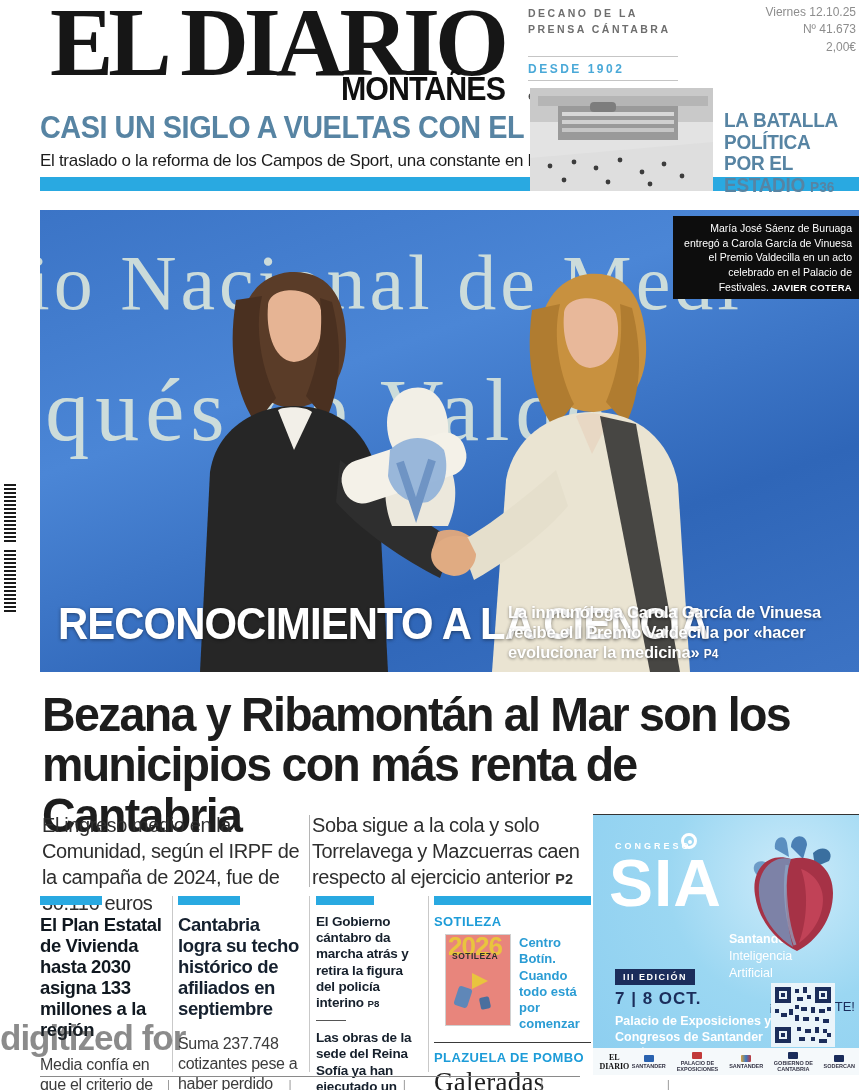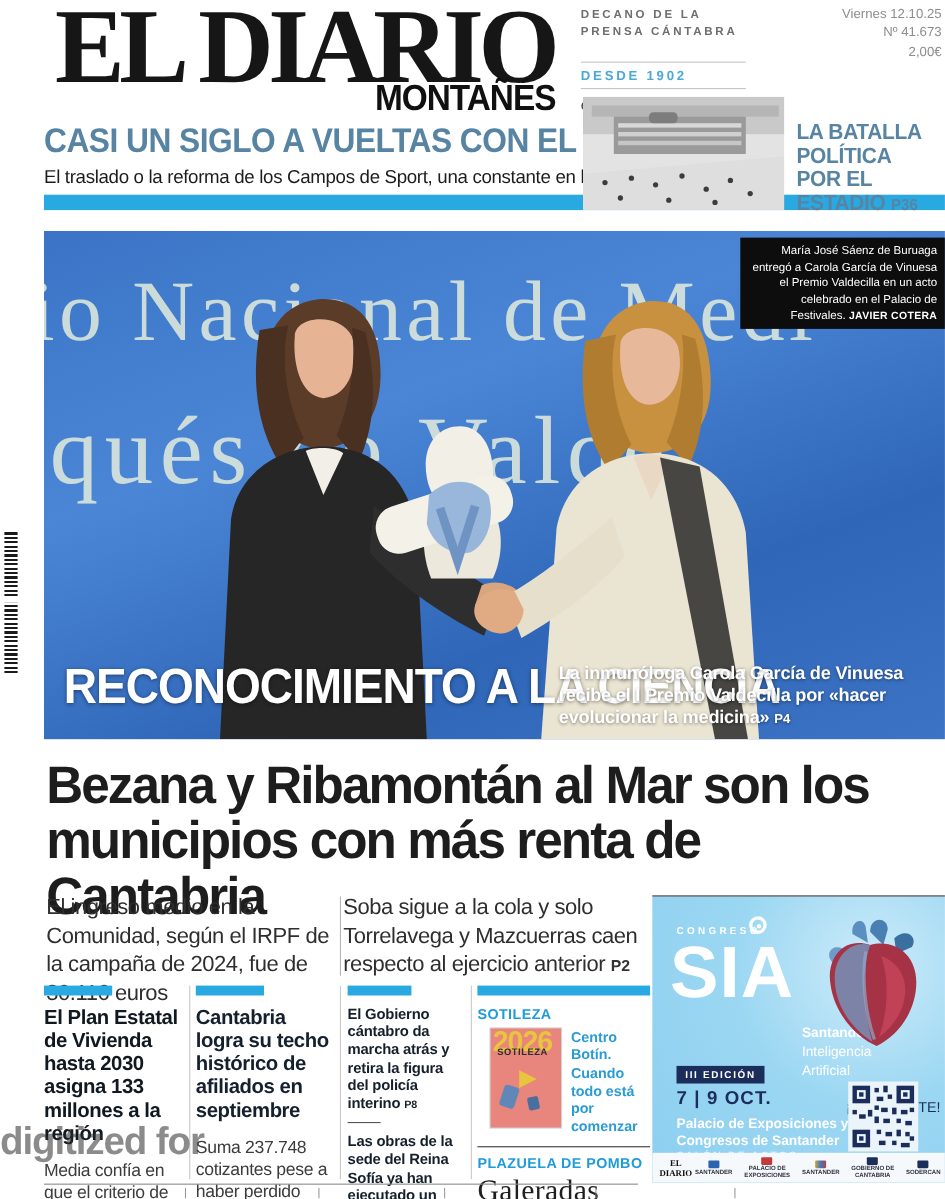--- a/index.html
+++ b/index.html
@@ -272,21 +272,21 @@
       <path d="M38 20 C36 8 48 4 50 14 L52 28 Z" fill="#5b8fc0"></path>
       <path d="M54 18 C54 4 70 4 70 16 L66 30 Z" fill="#4a7fb4"></path>
       <path d="M76 24 C86 14 98 22 92 32 L78 38 Z" fill="#3a6f9f"></path>
       <path d="M30 34 C20 28 12 38 20 46 L34 48 Z" fill="#6d9cc8"></path>
       <path d="M54 30 C30 22 14 42 18 66 C22 94 42 114 60 122 C80 112 96 90 96 64 C96 40 78 24 54 30 Z" fill="#a63246"></path>
       <path d="M54 30 C38 26 24 38 22 56 C20 80 34 104 56 118 C50 96 44 60 54 30 Z" fill="#7691b8" opacity=".85"></path>
       <path d="M64 40 C76 44 86 56 86 70 C86 88 76 104 62 114 C70 92 72 62 64 40 Z" fill="#c14257"></path>
       <path d="M50 36 C46 62 50 94 58 116" stroke="#8fa8c6" stroke-width="3" fill="none" opacity=".7"></path>
     </svg>
     <div class="ad-badge">III EDICIÓN</div>
-    <div class="ad-dates">7 | 9 OCT.</div>
+    <div class="ad-dates">7 | 8 OCT.</div>
     <div class="ad-venue">Palacio de Exposiciones y Congresos de Santander</div>
     <div class="ad-room">SALÓN DE ACTOS</div>
     <div class="ad-cta">¡INSCRÍBETE!</div>
     <svg class="ad-qr" viewBox="0 0 64 64">
       <rect width="64" height="64" fill="#eaf4fa"></rect>
       <g fill="#1b2d5b">
         <rect x="4" y="4" width="16" height="16"></rect>
           <rect x="44" y="4" width="16" height="16"></rect>
           <rect x="4" y="44" width="16" height="16"></rect>
         <rect x="8" y="8" width="8" height="8" fill="#eaf4fa"></rect>

